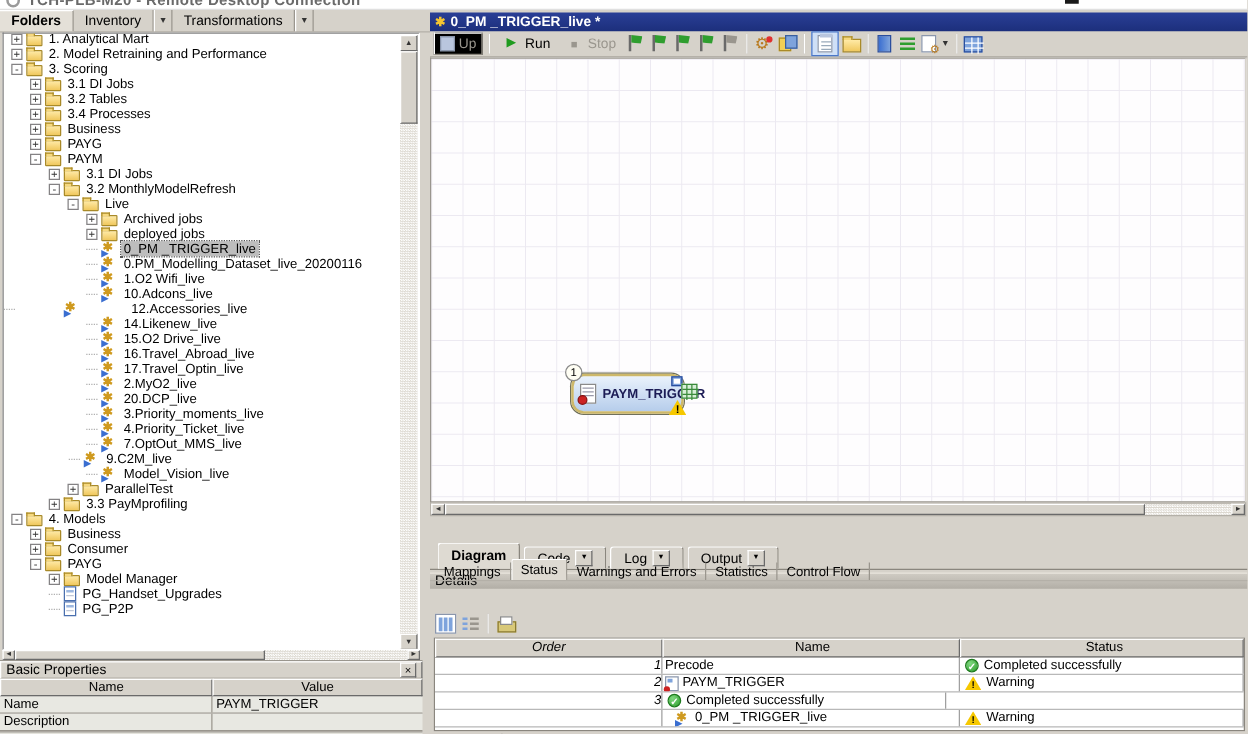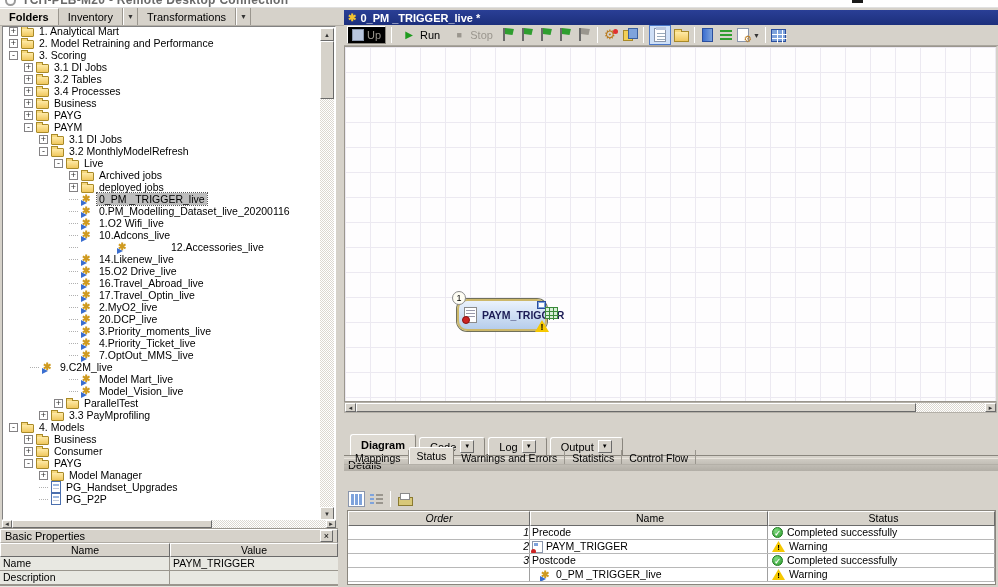--- a/index.html
+++ b/index.html
@@ -257,21 +257,21 @@
         <div class="trow" style="padding-left: 66px;">
           <span class="tstub"></span>
           <span class="ic ic-job"></span>
           <span class="tlabel">1.O2 Wifi_live</span>
         </div>
         <div class="trow" style="padding-left: 66px;">
           <span class="tstub"></span>
           <span class="ic ic-job"></span>
           <span class="tlabel">10.Adcons_live</span>
         </div>
-        <div class="trow" style="padding-left: 66px; gap: 36px;">
+        <div class="trow" style=" gap: 36px;">
           <span class="tstub"></span>
           <span class="ic ic-job"></span>
           <span class="tlabel">12.Accessories_live</span>
         </div>
         <div class="trow" style="padding-left: 66px;">
           <span class="tstub"></span>
           <span class="ic ic-job"></span>
           <span class="tlabel">14.Likenew_live</span>
         </div>
         <div class="trow" style="padding-left: 66px;">
@@ -307,29 +307,24 @@
         <div class="trow" style="padding-left: 66px;">
           <span class="tstub"></span>
           <span class="ic ic-job"></span>
           <span class="tlabel">4.Priority_Ticket_live</span>
         </div>
         <div class="trow" style="padding-left: 66px;">
           <span class="tstub"></span>
           <span class="ic ic-job"></span>
           <span class="tlabel">7.OptOut_MMS_live</span>
         </div>
-        <div class="trow" style="padding-left: 27px;">
+        <div class="trow" style="padding-left: 52px;">
           <span class="tstub"></span>
           <span class="ic ic-job"></span>
           <span class="tlabel">9.C2M_live</span>
-        </div>
-        <div class="trow" style="padding-left: 66px;">
-          <span class="tstub"></span>
-          <span class="ic ic-job"></span>
-          <span class="tlabel">Model Mart_live</span>
         </div>
         <div class="trow" style="padding-left: 66px;">
           <span class="tstub"></span>
           <span class="ic ic-job"></span>
           <span class="tlabel">Model_Vision_live</span>
         </div>
         <div class="trow" style="padding-left: 51px;">
           <span class="texp">+</span>
           <span class="ic ic-folder"></span>
           <span class="tlabel">ParallelTest</span>
@@ -530,23 +525,20 @@
             <span class="ic ic-jobdoc"></span>
             <span>PAYM_TRIGGER</span>
           </div>
           <div class="gc-status">
             <span class="st-ic st-warning">!</span>
             <span>Warning</span>
           </div>
         </div>
         <div class="g-row">
           <div class="gc-order">3</div>
-          <div class="gc-name">
-            <span>Postcode</span>
-          </div>
           <div class="gc-status">
             <span class="st-ic st-success">✓</span>
             <span>Completed successfully</span>
           </div>
         </div>
         <div class="g-row">
           <div class="gc-order"></div>
           <div class="gc-name pad-icon">
             <span class="ic ic-job"></span>
             <span>0_PM _TRIGGER_live</span>

